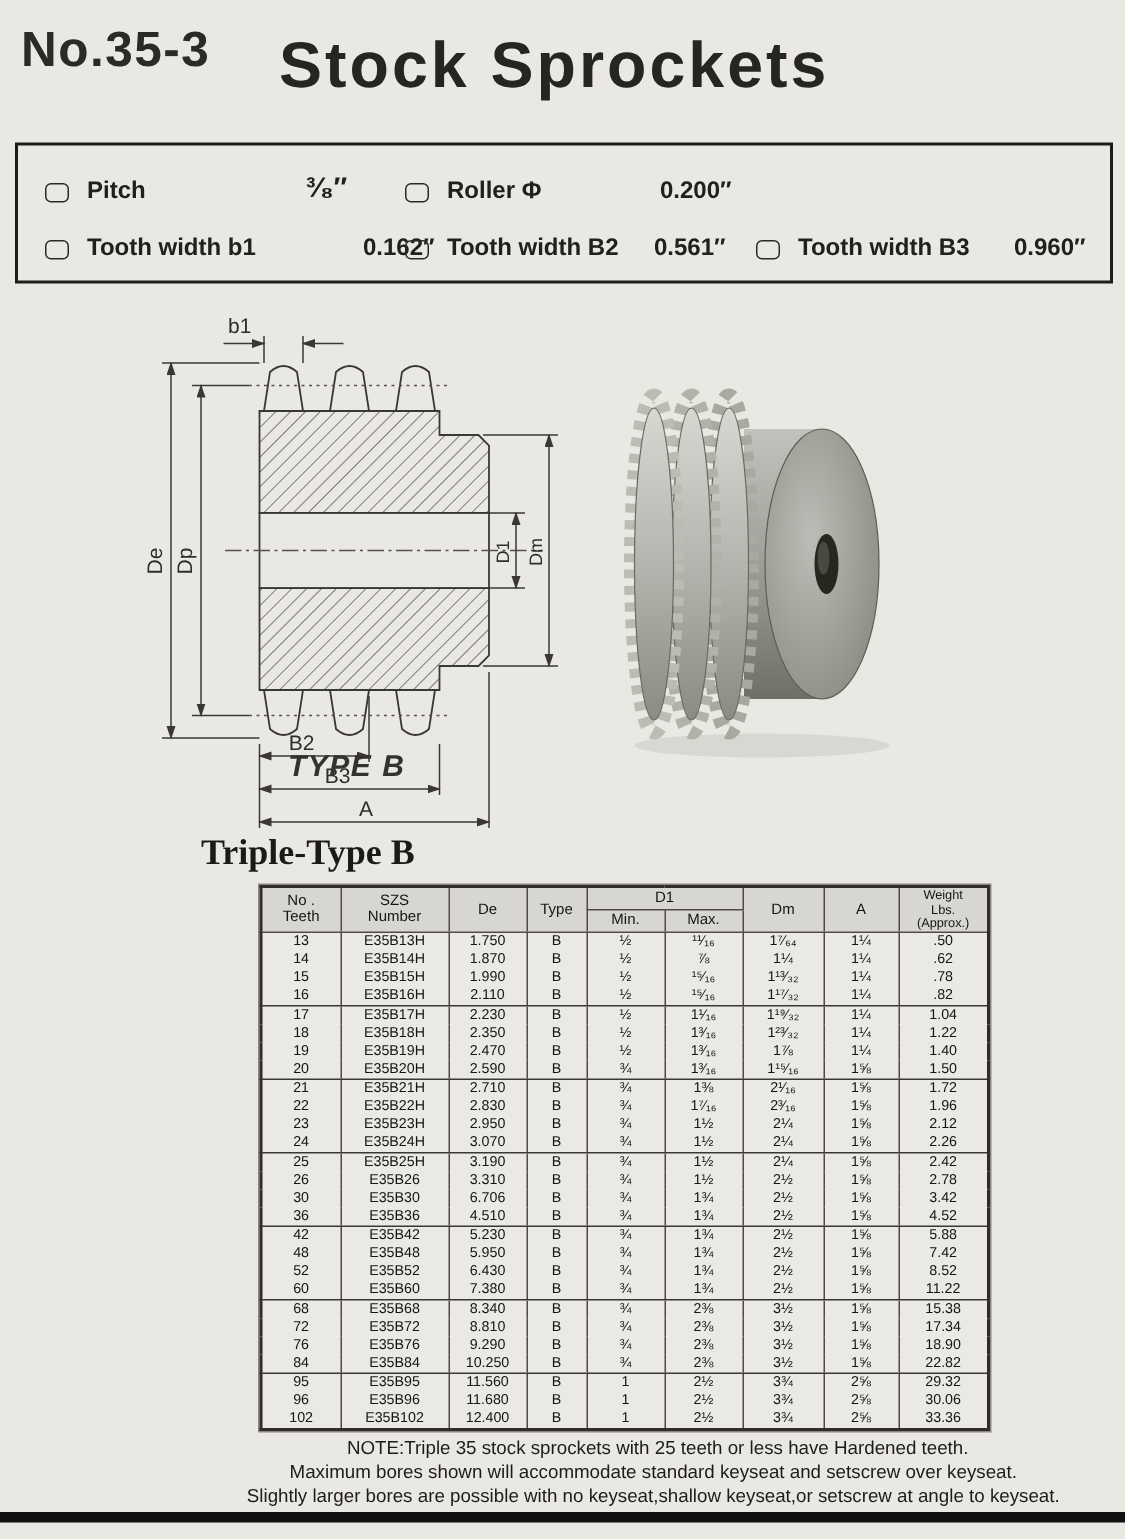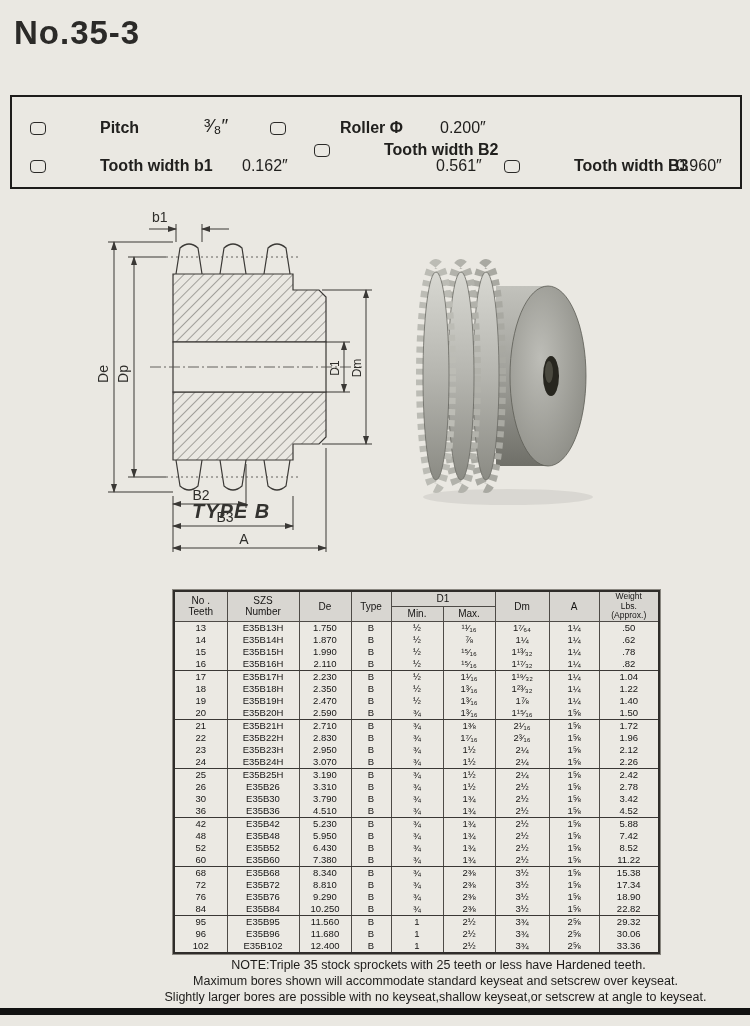--- a/index.html
+++ b/index.html
@@ -5,29 +5,29 @@
   html,body{margin:0;padding:0;}
   body{width:750px;height:1026px;background:#b8b6b1;font-family:"Liberation Sans",sans-serif;}
   .page{position:relative;width:750px;height:1026px;background:#eae8e2;overflow:hidden;color:#21201e;}
 
   
   .doc-number{position:absolute;left:14px;top:14px;font-size:33px;font-weight:bold;letter-spacing:1px;color:#2b2a28;}
   .page-title{position:absolute;left:186px;top:20px;font-size:43px;font-weight:bold;letter-spacing:2px;color:#262523;}
 
   
   .spec-box{position:absolute;left:10px;top:95px;width:728px;height:90px;border:2.5px solid #1d1c1a;}
-  .spec-item{position:absolute;display:flex;align-items:flex-start;gap:42px;}
+  .spec-item{position:absolute;display:flex;align-items:flex-start;}
   .bullet{display:inline-block;width:14px;height:11px;border:1.6px solid #2a2927;border-radius:4px;margin-top:3px;flex:none;}
   .spec-label{font-size:16px;font-weight:bold;margin-left:12px;white-space:nowrap;}
-  .spec-value{position:absolute;font-size:16px;font-weight:normal;white-space:nowrap;}
+  .spec-value{position:absolute;font-size:16px;font-weight:bold;white-space:nowrap;}
   .frac{font-size:19px;}
   .s1{left:18px;top:22px;} .v1{left:192px;top:18px;}
   .s2{left:258px;top:22px;} .v2{left:428px;top:22px;}
   .s3{left:18px;top:60px;} .v3{left:186px;top:60px;margin-left:44px;}
-  .s4{left:258px;top:44px;padding-left:44px;} .v4{left:424px;top:60px;}
+  .s4{left:258px;top:60px;} .v4{left:424px;top:60px;}
   .s5{left:492px;top:60px;} .v5{left:664px;top:60px;}
 
   
   .drawing{position:absolute;left:28px;top:212px;}
   .photo{position:absolute;left:408px;top:242px;}
   .type-label{position:absolute;left:192px;top:500px;font-size:20px;font-weight:bold;font-style:italic;color:#33322f;letter-spacing:1px;}
 
   
   .table-title{position:absolute;left:134px;top:556px;font-family:"Liberation Serif",serif;font-size:24px;font-weight:bold;color:#1b1a18;}
   .table-wrap{position:absolute;left:132px;top:590px;padding-left:41px;}
@@ -48,20 +48,21 @@
   .notes div{margin-bottom:2px;white-space:nowrap;text-align:center;}
   .notes .n1{padding-left:6px;}
   .bottom-bar{position:absolute;left:0;top:1008px;width:750px;height:7px;background:#111;}
 </style>
 </head>
 <body>
 
 <div class="page">
 
   <div class="doc-number">No.35-3</div>
+  <div class="page-title">Stock Sprockets</div>
 
   <div class="spec-box">
     <div class="spec-item s1">
       <span class="bullet"></span>
       <span class="spec-label">Pitch</span>
     </div>
     <span class="spec-value frac v1">³⁄₈″</span>
     <div class="spec-item s2">
       <span class="bullet"></span>
       <span class="spec-label">Roller Φ</span>
@@ -187,20 +188,21 @@
       <ellipse cx="78" cy="134" rx="13" ry="104" fill="url(#gDisc)" stroke="#6a6a63" stroke-width="0.8"></ellipse>
       <ellipse cx="53" cy="134" rx="15" ry="112" fill="none" stroke="#b2b2ab" stroke-width="10" stroke-dasharray="6 5"></ellipse>
       <ellipse cx="53" cy="134" rx="13" ry="104" fill="url(#gDisc)" stroke="#6a6a63" stroke-width="0.8"></ellipse>
       <ellipse cx="28" cy="134" rx="15" ry="112" fill="none" stroke="#bcbcb5" stroke-width="10" stroke-dasharray="6 5"></ellipse>
       <ellipse cx="28" cy="134" rx="13" ry="104" fill="url(#gDisc)" stroke="#6a6a63" stroke-width="0.8"></ellipse>
     </g>
   </svg>
 
   <div class="type-label">TYPE B</div>
 
+  <div class="table-title">Triple-Type B</div>
 
   <div class="table-wrap">
     <table class="sprocket">
       <colgroup>
         <col class="c-teeth">
           <col class="c-szs">
           <col class="c-de">
           <col class="c-type">
         <col class="c-min">
           <col class="c-max">
@@ -385,21 +387,21 @@
             <td>B</td>
             <td>¾</td>
             <td>1½</td>
             <td>2½</td>
             <td>1⅝</td>
             <td>2.78</td>
           </tr>
           <tr>
             <td>30</td>
             <td>E35B30</td>
-            <td>3.790</td>
+            <td>6.706</td>
             <td>B</td>
             <td>¾</td>
             <td>1¾</td>
             <td>2½</td>
             <td>1⅝</td>
             <td>3.42</td>
           </tr>
           <tr class="group-end">
             <td>36</td>
             <td>E35B36</td>

